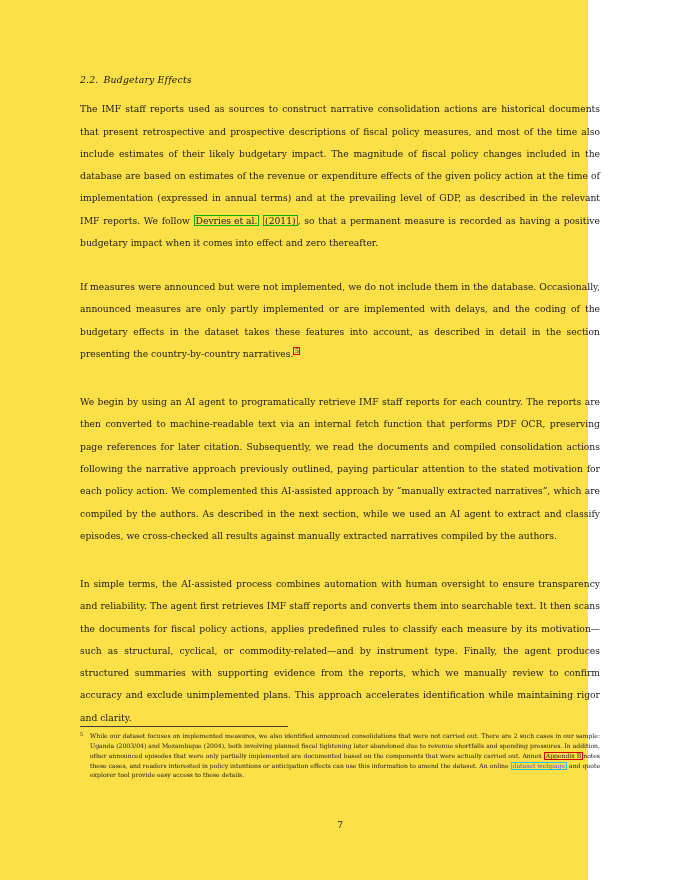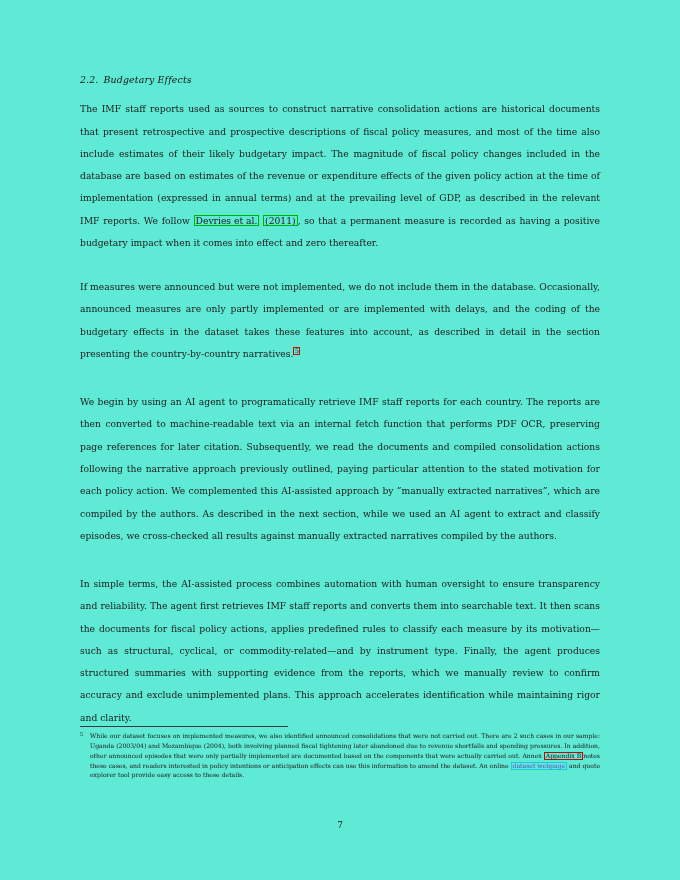--- a/index.html
+++ b/index.html
@@ -11,23 +11,23 @@
     width: 680px;
     height: 880px;
     overflow: hidden;
     font-family: "DejaVu Serif", "Liberation Serif", serif;
     color: #1a1a1a;
     position: relative;
   }
   .page {
     position: absolute;
     left: 0; top: 0;
-    width: 680px;
+    width: 588px;
     height: 880px;
-    background: #5eead4;
+    background: #fde047;
   }
   .content {
     position: absolute;
     left: 80px;
     top: 74px;
     width: 520px;
   }
 
   
   .section-heading {

